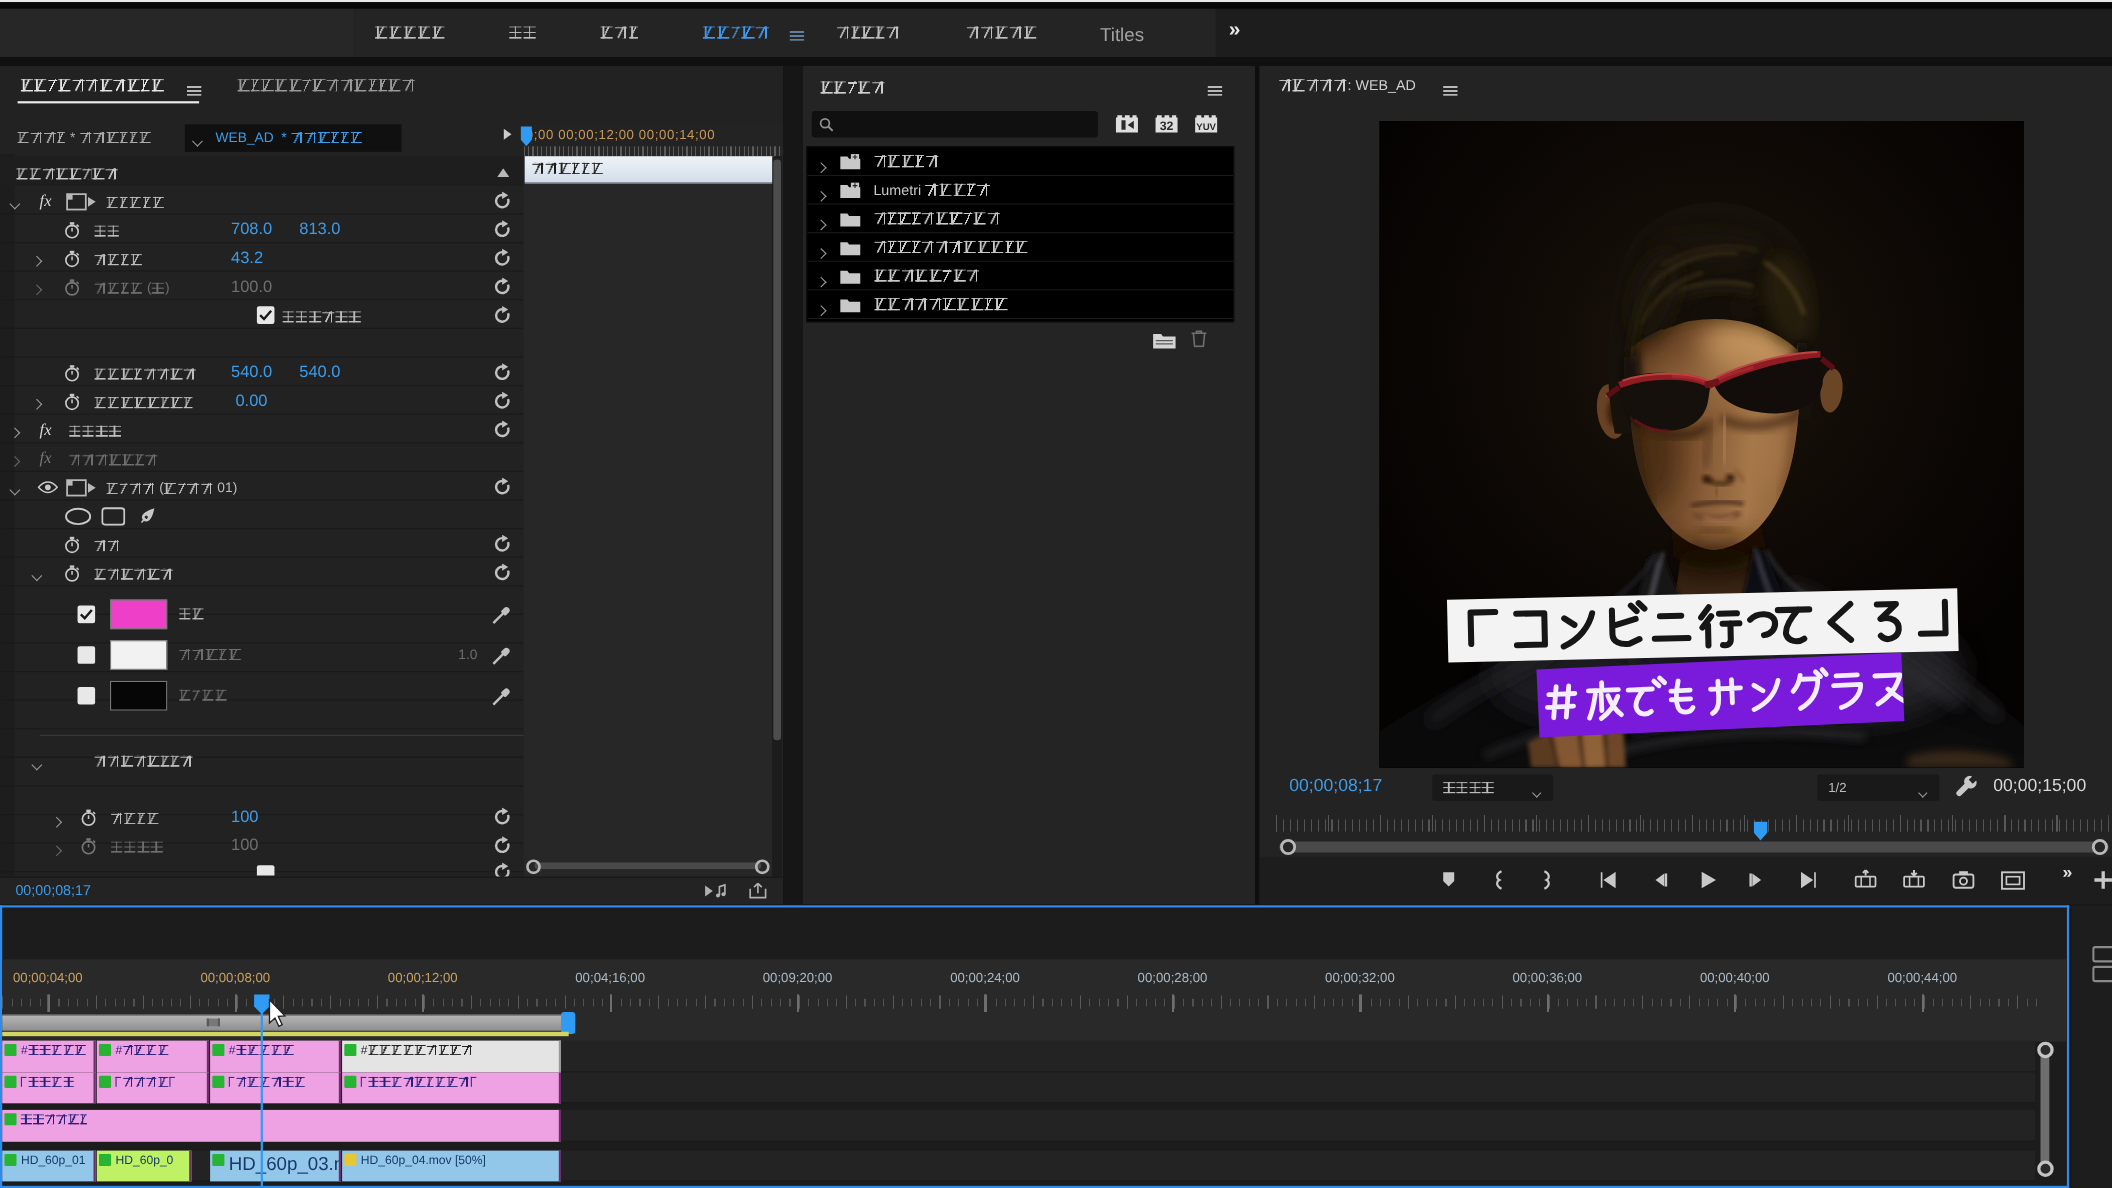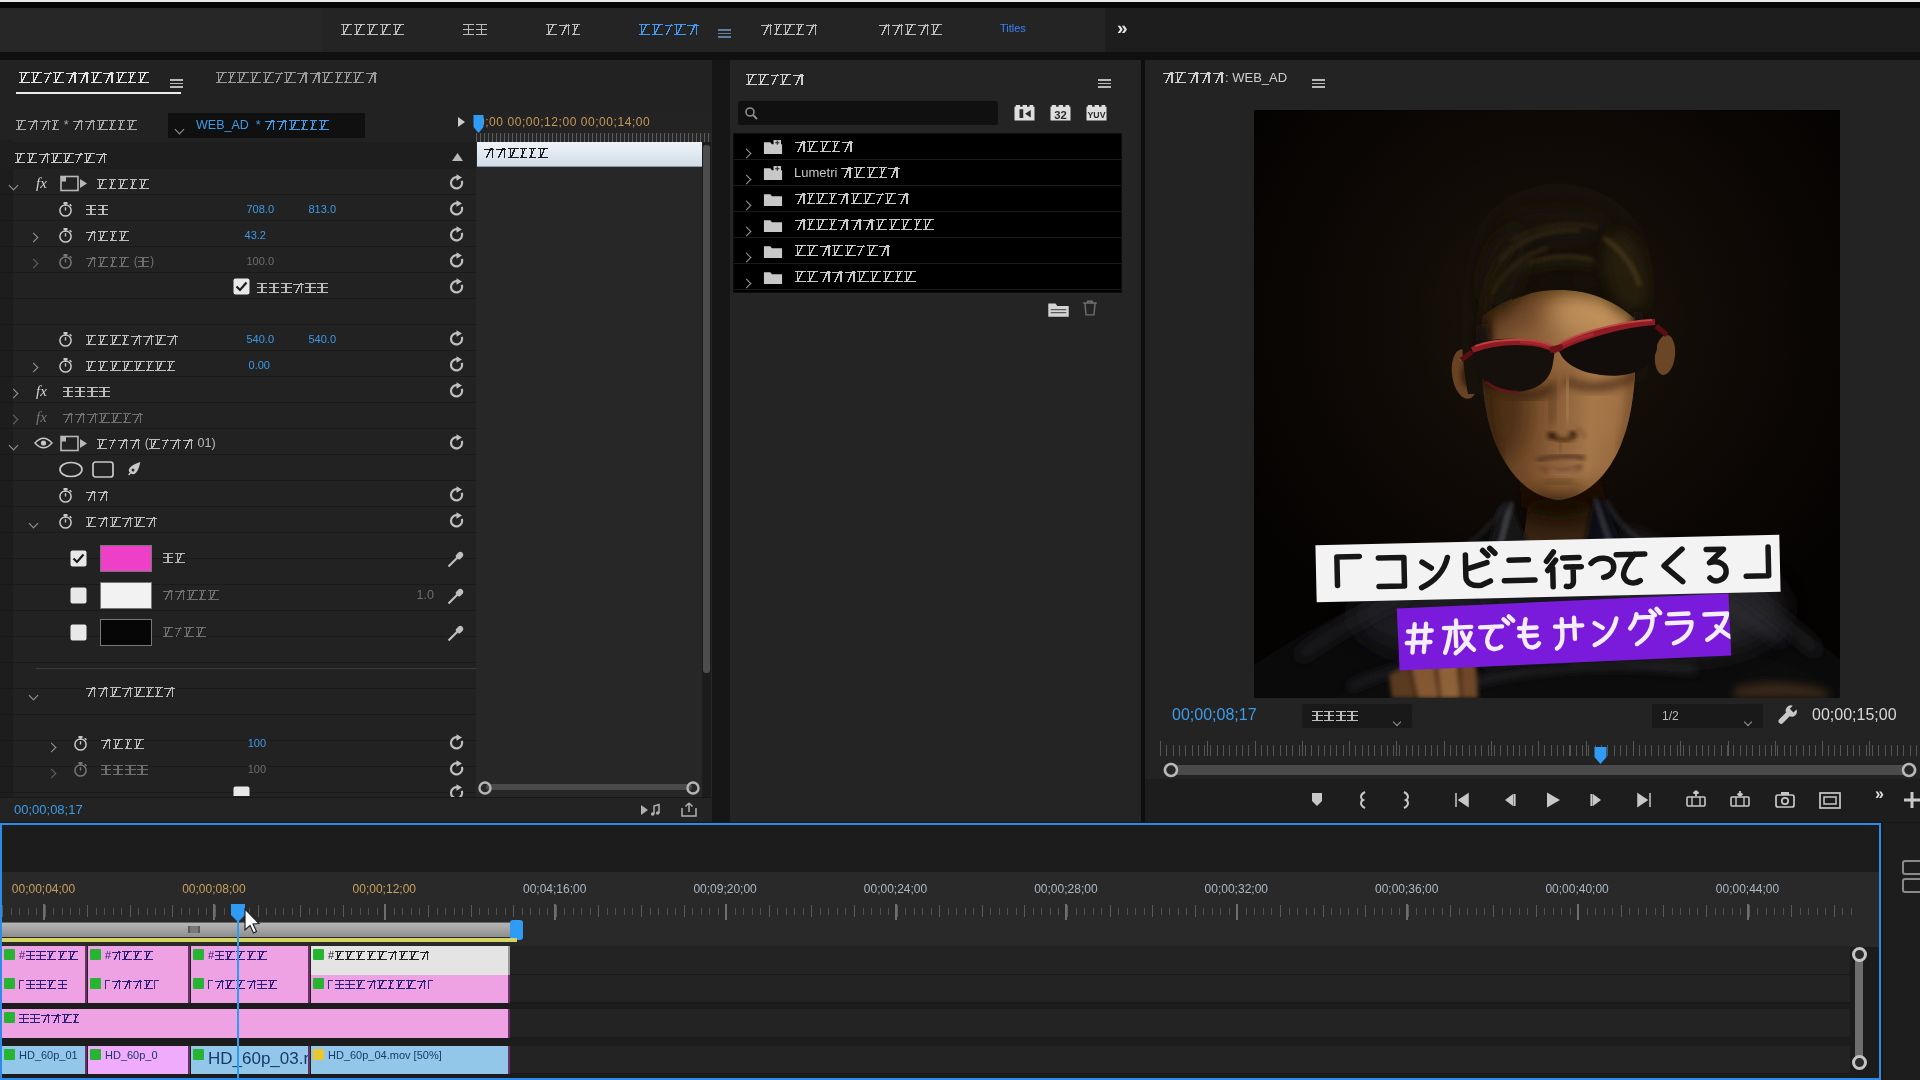--- a/index.html
+++ b/index.html
@@ -16,21 +16,21 @@
 .jb{background:
  linear-gradient(180deg,currentColor 0 .09em,transparent .09em),
  linear-gradient(90deg,transparent 0 .14em,currentColor .14em .24em,transparent .24em),
  linear-gradient(115deg,transparent 0 42%,currentColor 42% 52%,transparent 52%),
  linear-gradient(0deg,currentColor 0 .09em,transparent .09em)}
 .jc{background:
  linear-gradient(180deg,transparent 0 .06em,currentColor .06em .15em,transparent .15em),
  linear-gradient(115deg,transparent 0 44%,currentColor 44% 54%,transparent 54%),
  linear-gradient(90deg,transparent 0 .64em,currentColor .64em .74em,transparent .74em)}
 .row{position:absolute;left:0;width:476px;height:26px;line-height:26px;color:#bdbdbd;font-size:12.5px;white-space:nowrap}
-.val{position:absolute;color:#3d9be8;font-size:11px;line-height:26px;text-align:right}
+.val{position:absolute;color:#3d9be8;font-size:15px;line-height:26px;text-align:left}
 .dim{color:#6e6e6e}
 .dim .val,.valdim{color:#6e6e6e}
 .chev{display:inline-block;width:7px;height:7px;border-right:1.6px solid #999;border-bottom:1.6px solid #999}
 .chev.r{transform:rotate(-45deg)}
 .chev.d{transform:rotate(45deg)}
 .ham{display:inline-block;width:13px;height:9px;background:repeating-linear-gradient(0deg,currentColor 0 1.6px,transparent 1.6px 3.7px)}
 svg{display:block}
 </style></head>
 <body>
 
@@ -40,21 +40,21 @@
 <div class="ab" style="left:0;top:8px;width:322px;height:44px;background:#272727"></div>
 <div class="ab" style="left:322px;top:8px;width:783px;height:44px;background:#242424"></div>
 <div class="ab" style="left:0;top:52px;width:1920px;height:8px;background:#101010"></div>
 <div class="ab" style="left:340px;top:22px;font-size:13.5px;color:#bdbdbd"><i class="j jb"></i><i class="j jb"></i><i class="j jb"></i><i class="j jb"></i><i class="j jb"></i></div>
 <div class="ab" style="left:462px;top:22px;font-size:13.5px;color:#bdbdbd"><i class="j ja"></i><i class="j ja"></i></div>
 <div class="ab" style="left:545px;top:22px;font-size:13.5px;color:#bdbdbd"><i class="j jb"></i><i class="j jc"></i><i class="j jb jn"></i></div>
 <div class="ab" style="left:638px;top:22px;font-size:13.5px;color:#429af0"><i class="j jb"></i><i class="j jb"></i><i class="j jc jn"></i><i class="j jb"></i><i class="j jc"></i></div>
 <div class="ab" style="left:760px;top:22px;font-size:13.5px;color:#bdbdbd"><i class="j jc"></i><i class="j jb jn"></i><i class="j jb"></i><i class="j jb jn"></i><i class="j jc"></i></div>
 <div class="ab" style="left:878px;top:22px;font-size:13.5px;color:#bdbdbd"><i class="j jc"></i><i class="j jc"></i><i class="j jb"></i><i class="j jc"></i><i class="j jb"></i></div>
 <div class="ab" style="left:718px;top:24px;color:#5e7f9d"><span class="ham"></span></div>
-<div class="ab" style="left:1000px;top:22px;font-size:11px;color:#3b82f6">Titles</div>
+<div class="ab" style="left:1000px;top:22px;font-size:17px;color:#a3a3a3">Titles</div>
 <div class="ab" style="left:1117px;top:17px;font-size:19px;color:#e8e8e8;font-weight:bold">»</div>
 <div class="ab" style="left:0;top:60px;width:712px;height:762px;background:#222">
 <div class="ab" style="left:18px;top:10px;font-size:13px;color:#e4e4e4"><i class="j jb"></i><i class="j jb"></i><i class="j jc jn"></i><i class="j jb"></i><i class="j jc"></i><i class="j jc"></i><i class="j jb"></i><i class="j jc"></i><i class="j jb"></i><i class="j jb jn"></i><i class="j jb"></i></div>
 <div class="ab" style="left:170px;top:14px;color:#b9b9b9"><span class="ham"></span></div>
 <div class="ab" style="left:16px;top:32px;width:165px;height:2px;background:#ececec"></div>
 <div class="ab" style="left:215px;top:10px;font-size:13px;color:#999"><i class="j jb"></i><i class="j jb jn"></i><i class="j jb"></i><i class="j jb"></i><i class="j jb"></i><i class="j jc jn"></i><i class="j jb"></i><i class="j jc"></i><i class="j jc"></i><i class="j jb"></i><i class="j jb jn"></i><i class="j jb jn"></i><i class="j jb"></i><i class="j jc"></i></div>
 <div class="ab" style="left:15px;top:58px;font-size:12.5px;color:#aaa"><i class="j jb"></i><i class="j jc"></i><i class="j jc"></i><i class="j jb jn"></i> * <i class="j jc"></i><i class="j jc"></i><i class="j jb"></i><i class="j jb jn"></i><i class="j jb jn"></i><i class="j jb"></i></div>
 <div class="ab" style="left:168px;top:53px;width:197px;height:25px;background:#101010"></div>
 <div class="ab" style="left:176px;top:59px"><span class="chev d"></span></div>
 <div class="ab" style="left:196px;top:58px;font-size:12.5px;color:#3d9be8">WEB_AD&nbsp; * <i class="j jc"></i><i class="j jc"></i><i class="j jb"></i><i class="j jb jn"></i><i class="j jb jn"></i><i class="j jb"></i></div>
@@ -850,21 +850,21 @@
       <div class="ab" style="left:17px;top:3px;font-size:11px;color:#2b1e78;white-space:nowrap"><i class="j jq"></i><i class="j ja"></i><i class="j ja"></i><i class="j jb"></i><i class="j jc"></i><i class="j jb"></i><i class="j jb jn"></i><i class="j jb"></i><i class="j jb"></i><i class="j jc"></i><i class="j jq"></i></div>
     </div>
 <div class="ab" style="left:0px;top:184px;width:508px;height:29px;background:#eea2e4;border-right:2px solid #6d2f68;overflow:hidden">
       <div class="ab" style="left:2px;top:3px;width:11px;height:11px;background:#27b433;border-radius:1px"></div>
       <div class="ab" style="left:17px;top:3px;font-size:11px;color:#2b1e78;white-space:nowrap"><i class="j ja"></i><i class="j ja"></i><i class="j jc"></i><i class="j jc"></i><i class="j jb"></i><i class="j jb jn"></i></div>
     </div>
 <div class="ab" style="left:0px;top:221px;width:85px;height:28px;background:#92c7ea;border-right:2px solid #6d2f68;overflow:hidden">
       <div class="ab" style="left:2px;top:3px;width:11px;height:11px;background:#27b433;border-radius:1px"></div>
       <div class="ab" style="left:17px;top:3px;font-size:11px;color:#173a6b;white-space:nowrap">HD_60p_01</div>
     </div>
-<div class="ab" style="left:86px;top:221px;width:102px;height:28px;background:#f0abfc;border-right:2px solid #6d2f68;overflow:hidden">
+<div class="ab" style="left:86px;top:221px;width:86px;height:28px;background:#bef264;border-right:2px solid #6d2f68;overflow:hidden">
       <div class="ab" style="left:2px;top:3px;width:11px;height:11px;background:#27b433;border-radius:1px"></div>
       <div class="ab" style="left:17px;top:3px;font-size:11px;color:#173a6b;white-space:nowrap">HD_60p_0</div>
     </div>
 <div class="ab" style="left:189px;top:221px;width:119px;height:28px;background:#92c7ea;border-right:2px solid #6d2f68;overflow:hidden">
       <div class="ab" style="left:2px;top:3px;width:11px;height:11px;background:#27b433;border-radius:1px"></div>
       <div class="ab" style="left:17px;top:3px;font-size:17px;color:#173a6b;white-space:nowrap">HD_60p_03.n</div>
     </div>
 <div class="ab" style="left:309px;top:221px;width:199px;height:28px;background:#92c7ea;border-right:2px solid #6d2f68;overflow:hidden">
       <div class="ab" style="left:2px;top:3px;width:11px;height:11px;background:#e8c832;border-radius:1px"></div>
       <div class="ab" style="left:17px;top:3px;font-size:11px;color:#173a6b;white-space:nowrap">HD_60p_04.mov [50%]</div>

